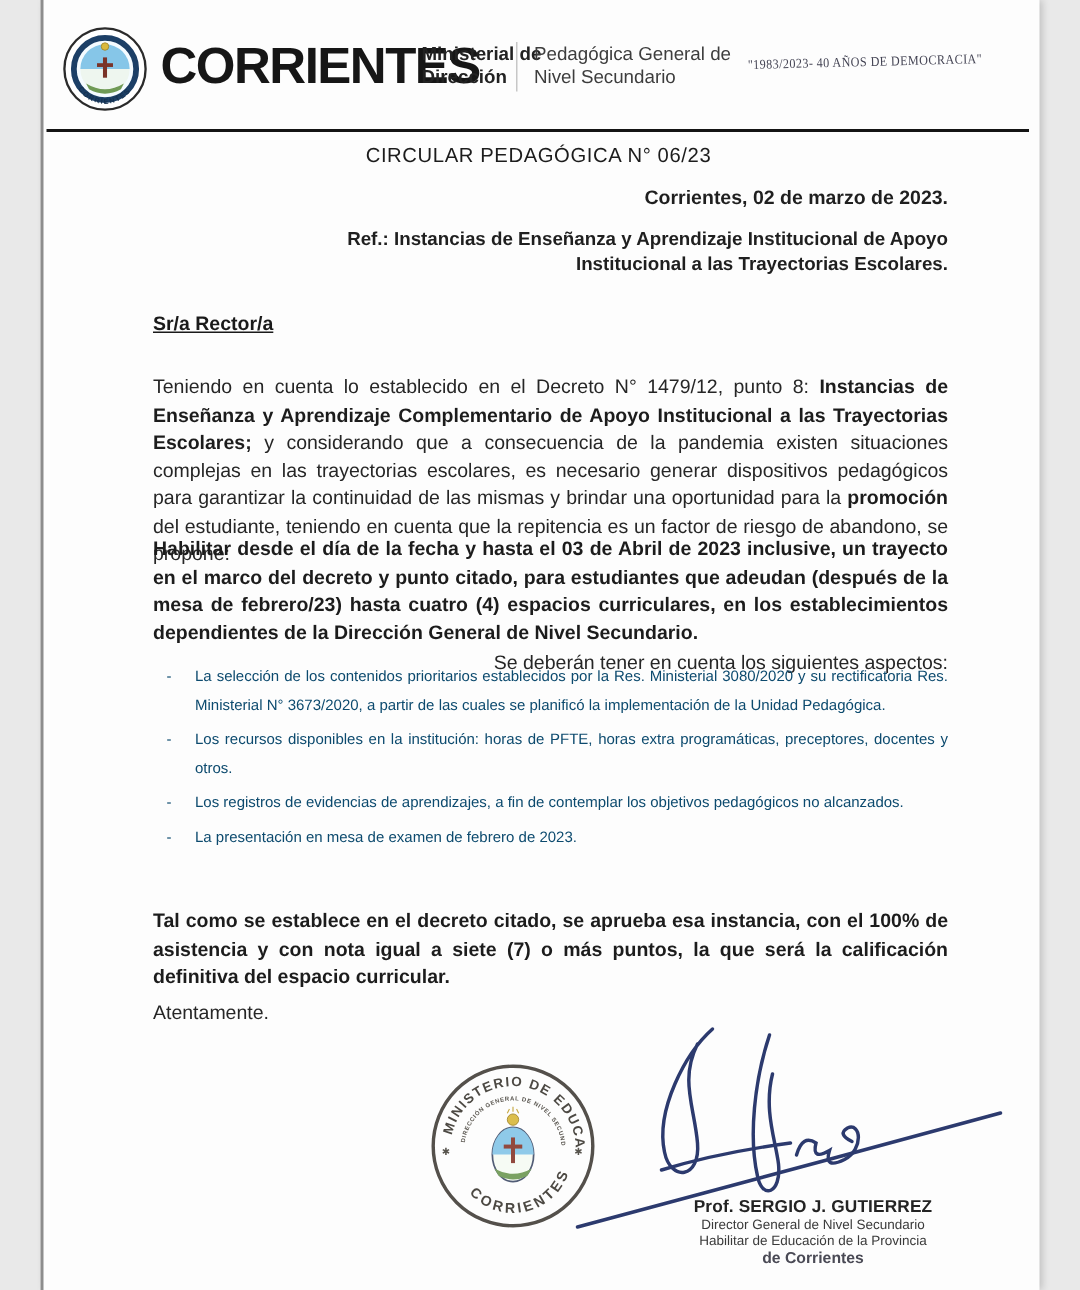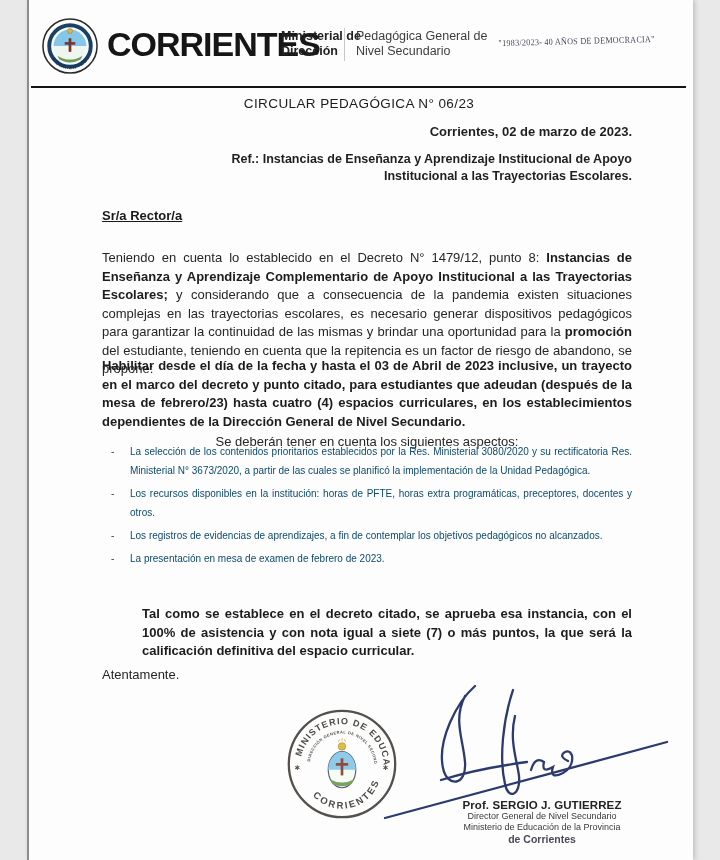--- a/index.html
+++ b/index.html
@@ -58,22 +58,22 @@
   .salutation{
     position:absolute;left:73px;top:208px;
     font-size:13px;font-weight:700;text-decoration:underline;color:#1a1a1a;
   }
   .para{
     position:absolute;left:73px;right:61px;
     font-size:13px;line-height:18.5px;text-align:justify;color:#262626;
   }
   .p1{top:236px;}
   .p2{top:344px;font-weight:700;color:#1c1c1c;}
-  .intro{top:420px;text-align:center;}
-  .closing{top:592px;font-weight:700;color:#1c1c1c;margin-left:40px;}
+  .intro{top:420px;text-align:right;}
+  .closing{top:592px;font-weight:700;color:#1c1c1c;}
   .farewell{top:653px;text-align:left;}
   ul.aspects{
     position:absolute;left:73px;right:61px;top:442px;
     margin:0;padding:0;list-style:none;
     font-size:10px;line-height:19px;text-align:justify;color:#0c4a6e;
   }
   ul.aspects li{position:relative;padding-left:28px;margin-bottom:4px;}
   ul.aspects li::before{content:"-";position:absolute;left:9px;top:0;}
   
   .seal{position:absolute;left:256px;top:707px;width:114px;height:114px;opacity:.92;}
@@ -184,18 +184,18 @@
         <path d="M134,14 C124,44 120,82 126,108 C129,124 142,120 140,100 C138,84 130,64 136,40"></path>
         <path d="M62,104 C88,96 118,90 148,86"></path>
         <path d="M152,94 q4,-14 13,-8 q-3,12 9,5 q-4,13 10,6 c13,-7 11,-25 2,-21 q-7,4 3,9"></path>
         <path d="M6,142 C80,122 200,90 288,66"></path>
       </g>
     </svg>
 
     <div class="sig-block" data-interactable="false">
       <div class="sig-name" data-interactable="false">Prof. SERGIO J. GUTIERREZ</div>
       <div class="sig-role" data-interactable="false">Director General de Nivel Secundario</div>
-      <div class="sig-role" data-interactable="false">Ministerio de Educación de la Provincia</div>
+      <div class="sig-role" data-interactable="false">Habilitar de Educación de la Provincia</div>
       <div class="sig-prov" data-interactable="false">de Corrientes</div>
     </div>
 
   </div>
 </div>
 
 </body></html>

